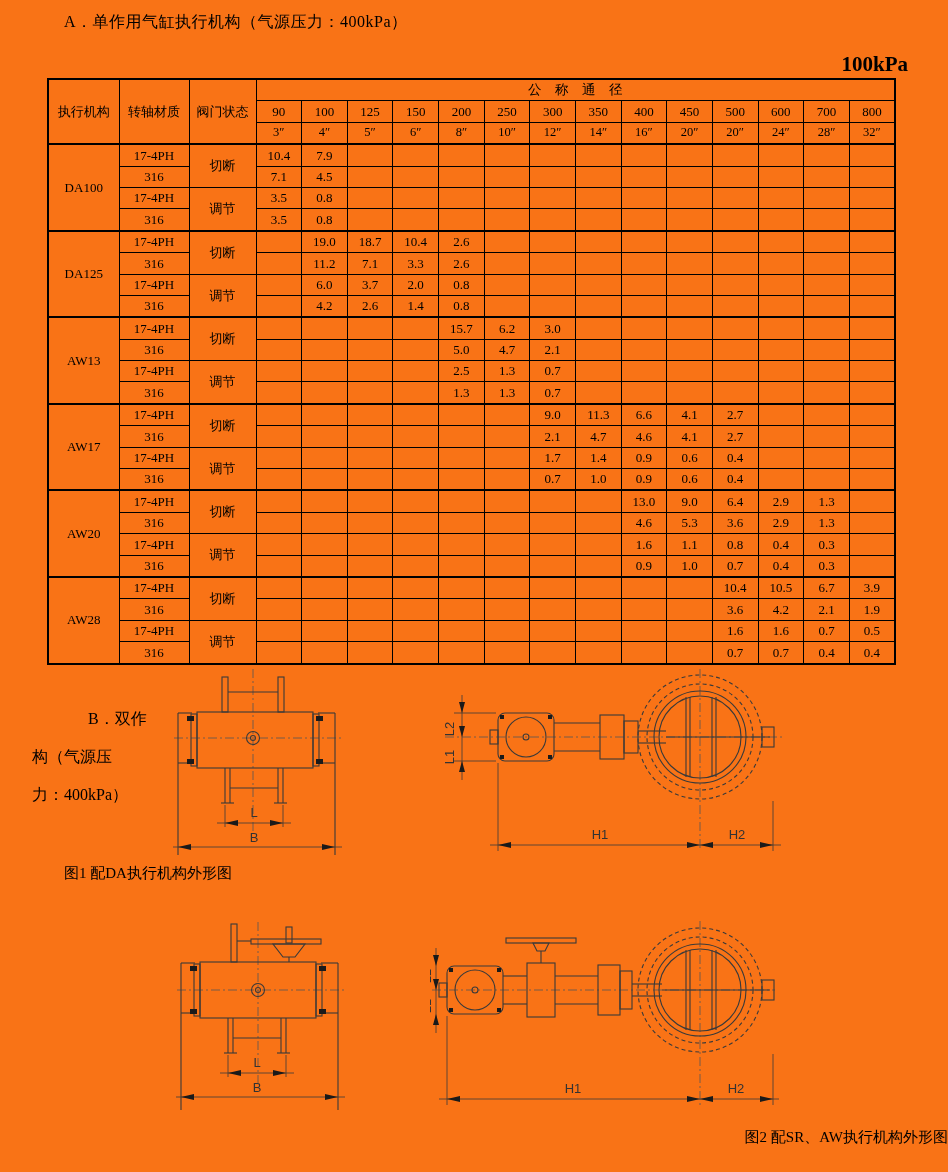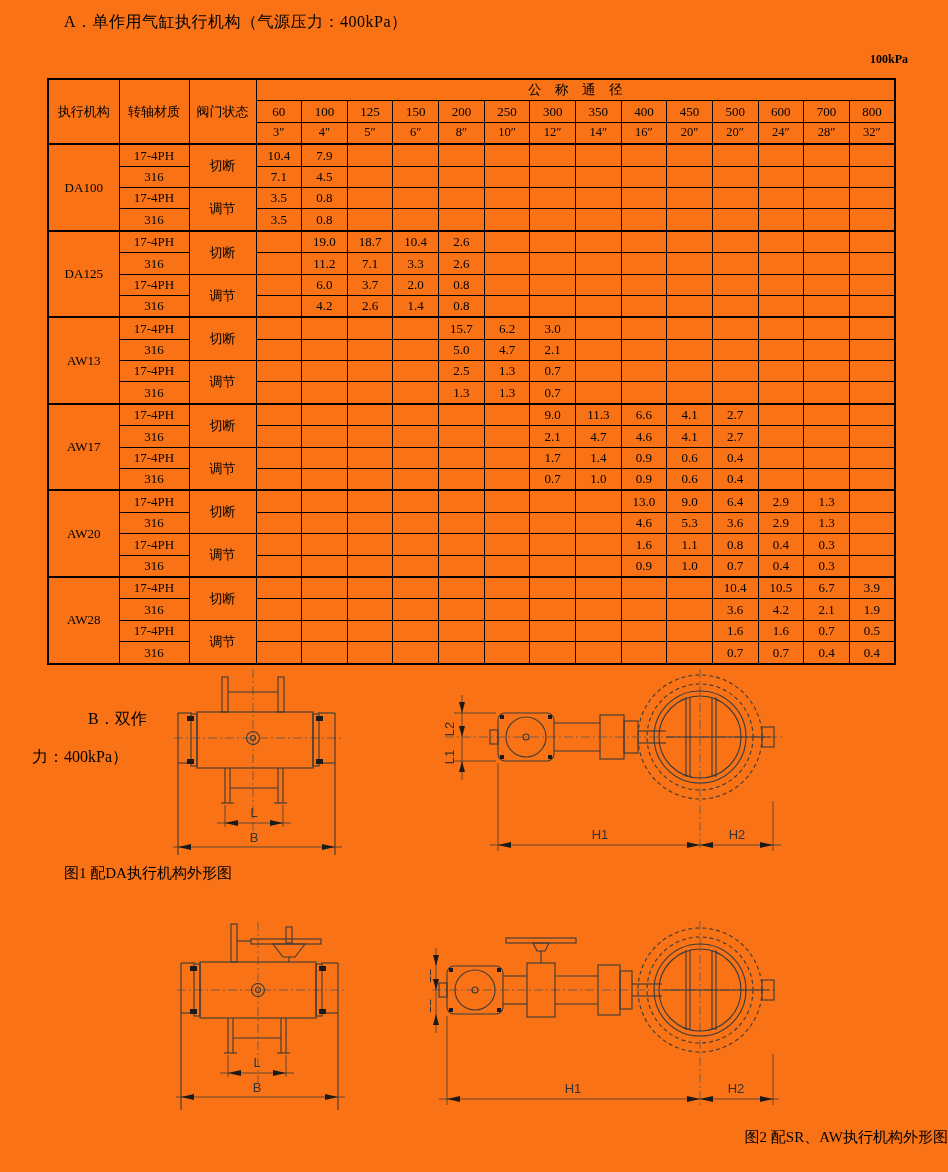--- a/index.html
+++ b/index.html
@@ -1,19 +1,19 @@
 <!DOCTYPE html>
 <html><head>
 <meta charset="utf-8">
 <style>
   html,body { margin:0; padding:0; background:#e8e8e8; }
   .page { position:relative; width:948px; height:1172px; background:#f97316;
           font-family:"Liberation Serif","DejaVu Serif",serif; color:#000; overflow:hidden;padding-left:11px; }
   .title-a { position:absolute; left:64px; top:12px; font-size:16px; letter-spacing:0.5px; }
-  .pressure-note { position:absolute; top:52px; right:51px; font-size:12px; font-weight:bold; }
+  .pressure-note { position:absolute; top:52px; right:51px; font-size:21px; font-weight:bold; }
 
   table.torque { position:absolute; left:47px; top:78px; width:849px;
                  border-collapse:collapse; table-layout:fixed;
                  border:2px solid #000; font-size:13px; }
   table.torque th, table.torque td { border:1px solid #000; height:20.4px; padding:0;
                  text-align:center; vertical-align:middle; font-weight:normal; line-height:1.05; }
   table.torque thead tr.inch-row th { border-bottom:2px solid #000; }
   table.torque tr.group-start td { border-top:2px solid #000; }
   .dn-title { font-size:13.5px;margin-left:20px; }
   .inch-row th { font-size:12.5px; }
@@ -67,21 +67,21 @@
         <col>
     </colgroup>
     <thead>
       <tr>
         <th rowspan="3">执行机构</th>
         <th rowspan="3">转轴材质</th>
         <th rowspan="3">阀门状态</th>
         <th colspan="14" class="dn-title">公　称　通　径</th>
       </tr>
       <tr id="dn-mm-row">
-          <th>60</th>
+          <th>90</th>
           <th>100</th>
           <th>125</th>
           <th>150</th>
           <th>200</th>
           <th>250</th>
           <th>300</th>
           <th>350</th>
           <th>400</th>
           <th>450</th>
           <th>500</th>
@@ -531,20 +531,21 @@
           <td>0.7</td>
           <td>0.7</td>
           <td>0.4</td>
           <td>0.4</td>
         </tr>
       </tbody>
   </table>
 
   <div class="section-b">
     <div class="line1">B．双作</div>
+    <div>构（气源压</div>
     <div>力：400kPa）</div>
   </div>
 
   <svg class="fig fig1-left" viewBox="0 0 175 195">
     <line class="cl" x1="81" y1="4" x2="81" y2="168"></line>
     <line class="cl" x1="2" y1="73" x2="172" y2="73"></line>
 
     <line class="ln" x1="6" y1="48" x2="6" y2="190"></line>
     <line class="ln" x1="163" y1="48" x2="163" y2="190"></line>
     <line class="ln" x1="6" y1="48" x2="20" y2="48"></line>

